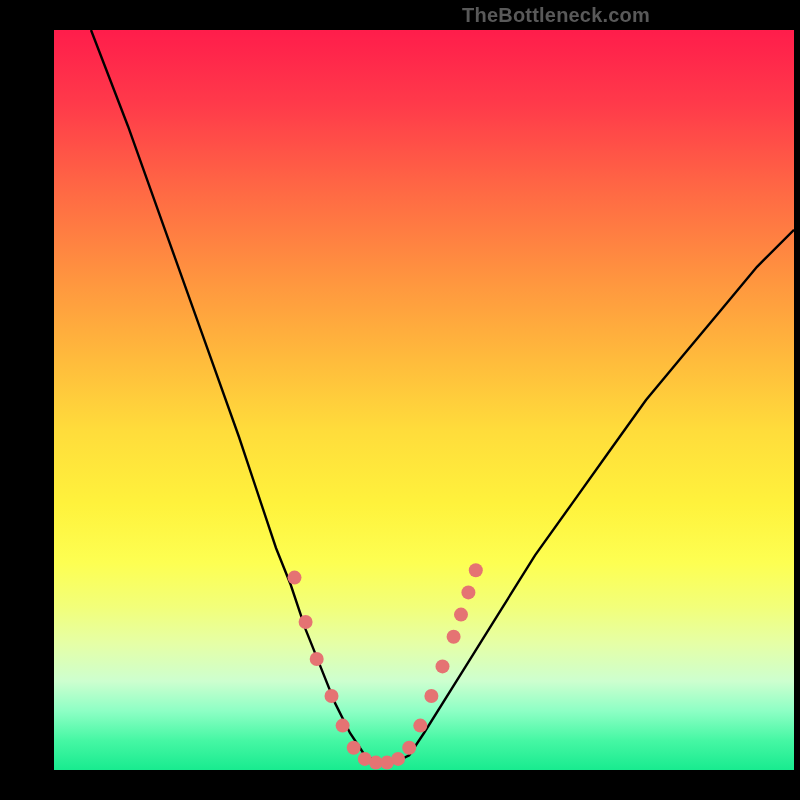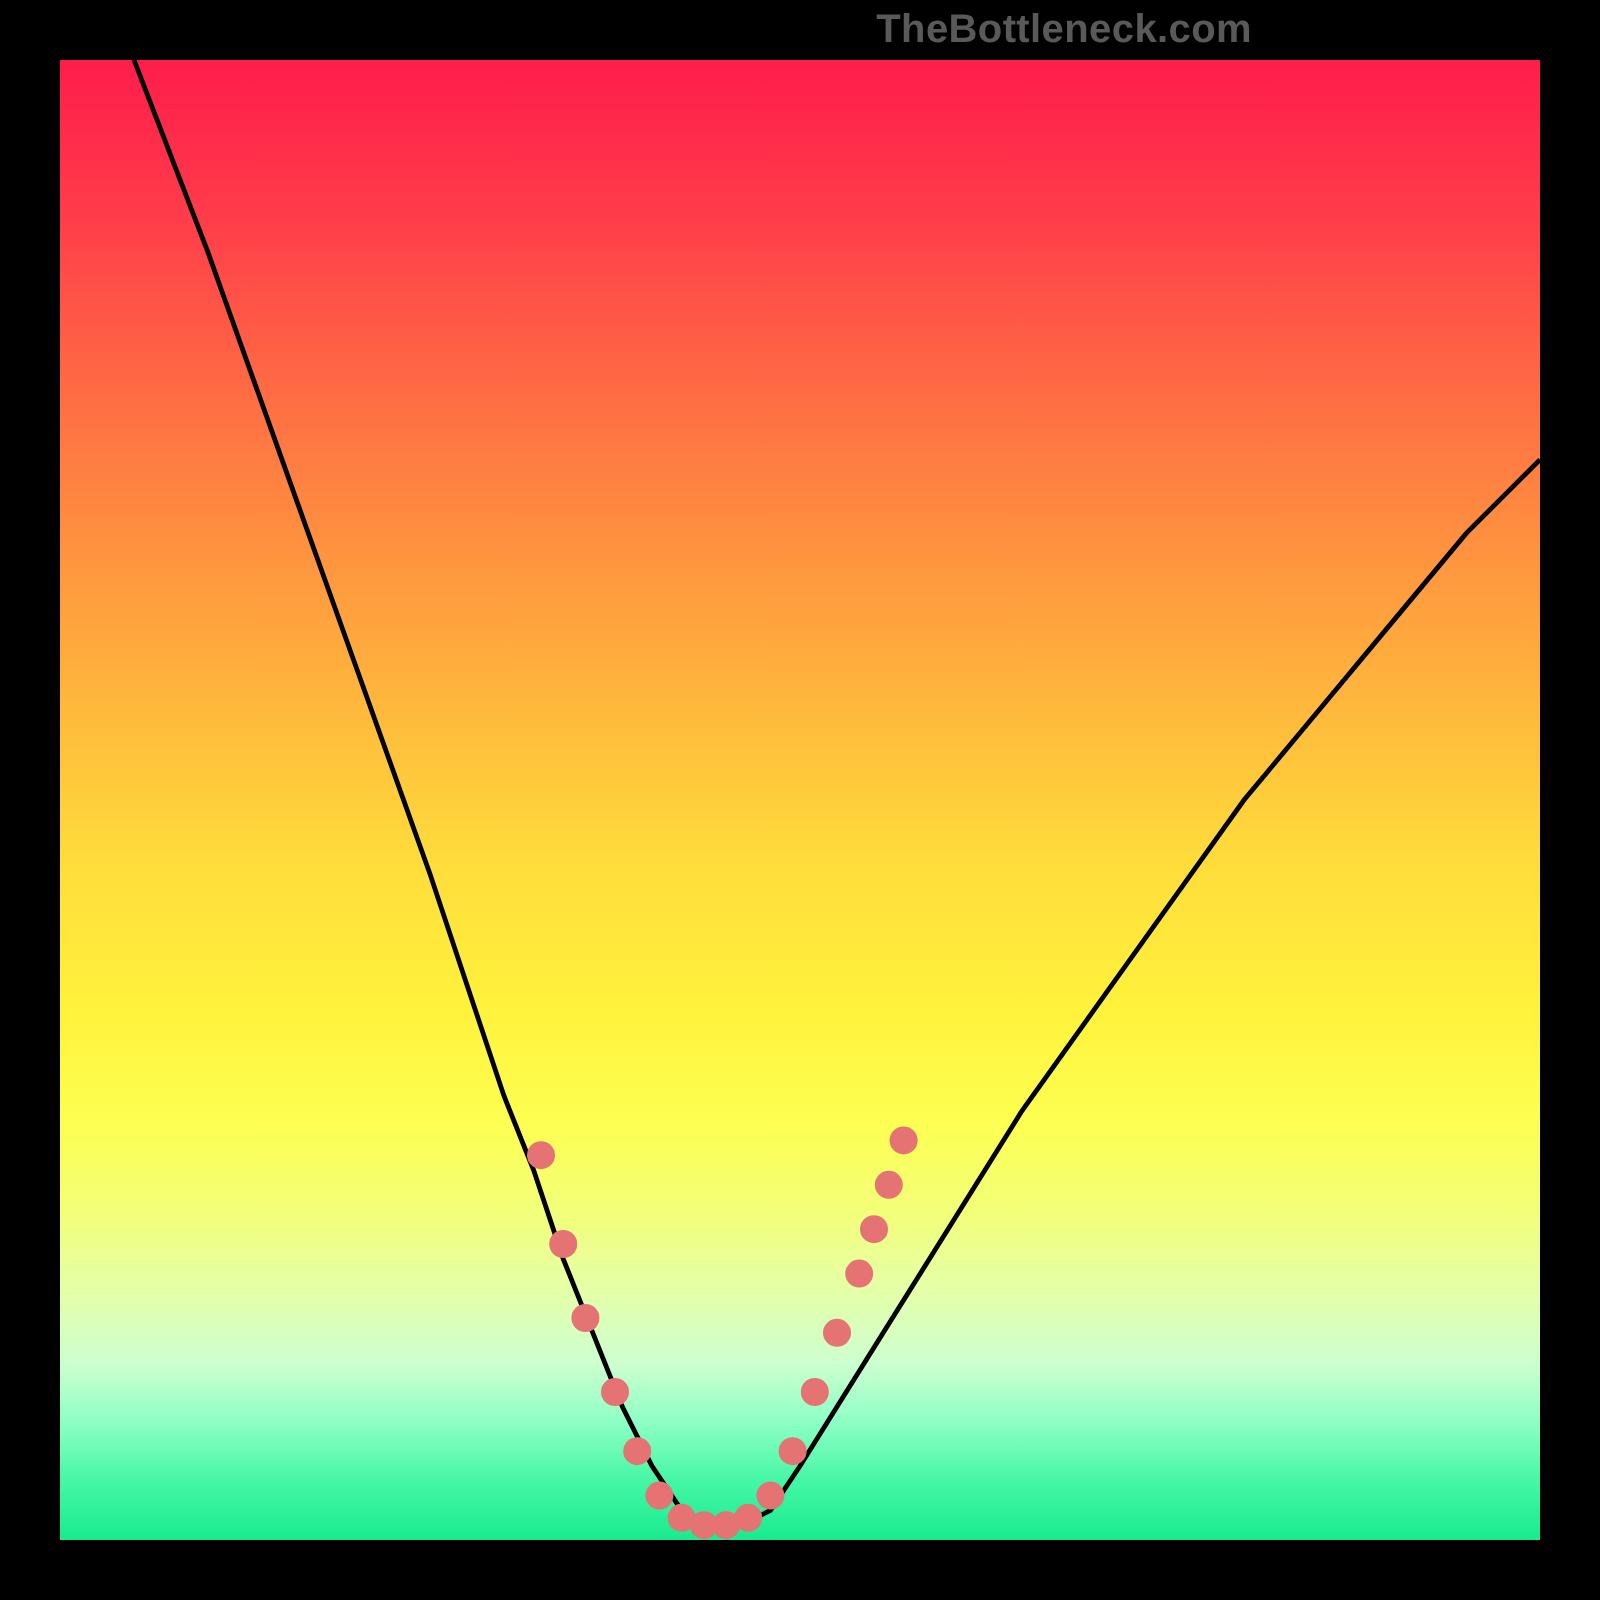--- a/index.html
+++ b/index.html
@@ -9,20 +9,21 @@
     height: 800px;
     overflow: hidden;
     background: #000;
     font-family: Arial, Helvetica, sans-serif;
   }
   .stage {
     position: relative;
     width: 636px;
     height: 800px;
     background: #000;
+    margin-left: 24px;
   }
   .watermark {
     position: absolute;
     top: 4px;
     right: 10px;
     font-size: 20px;
     font-weight: 600;
     color: #595959;
     letter-spacing: 0.2px;
     z-index: 50;

